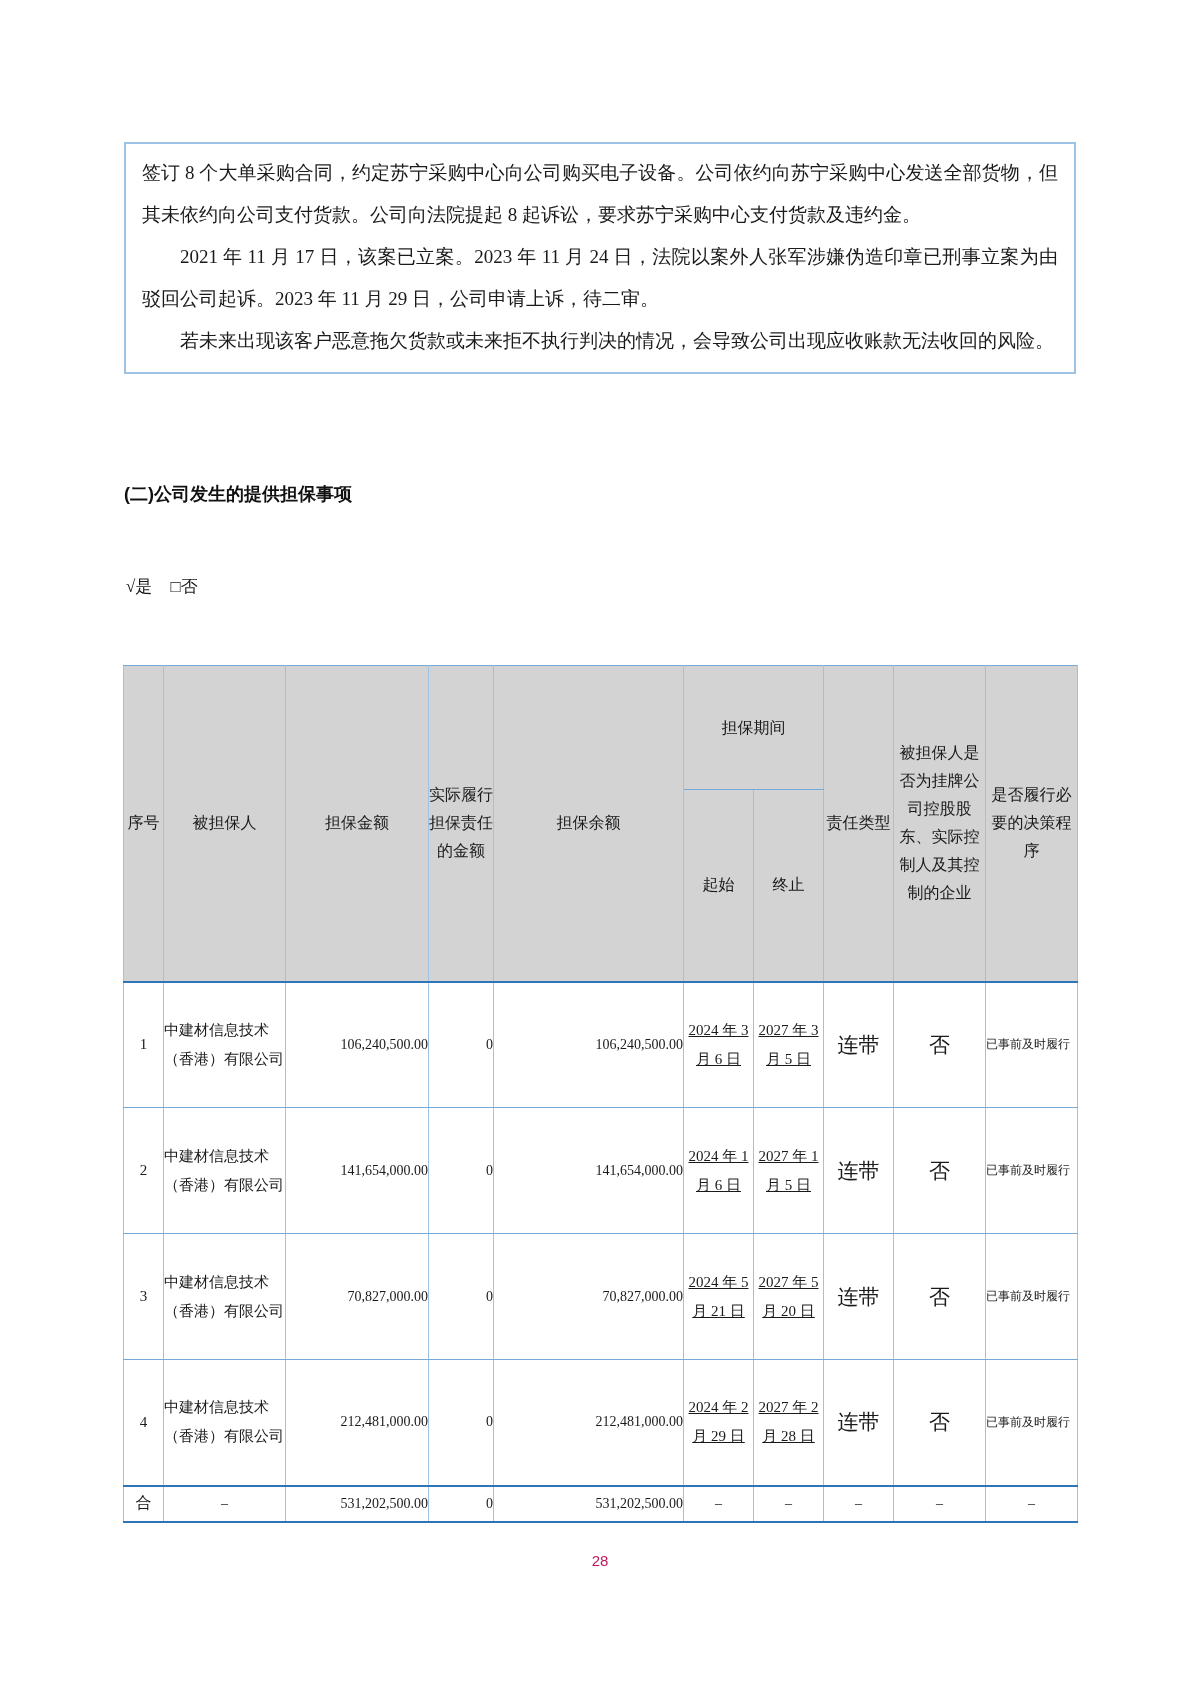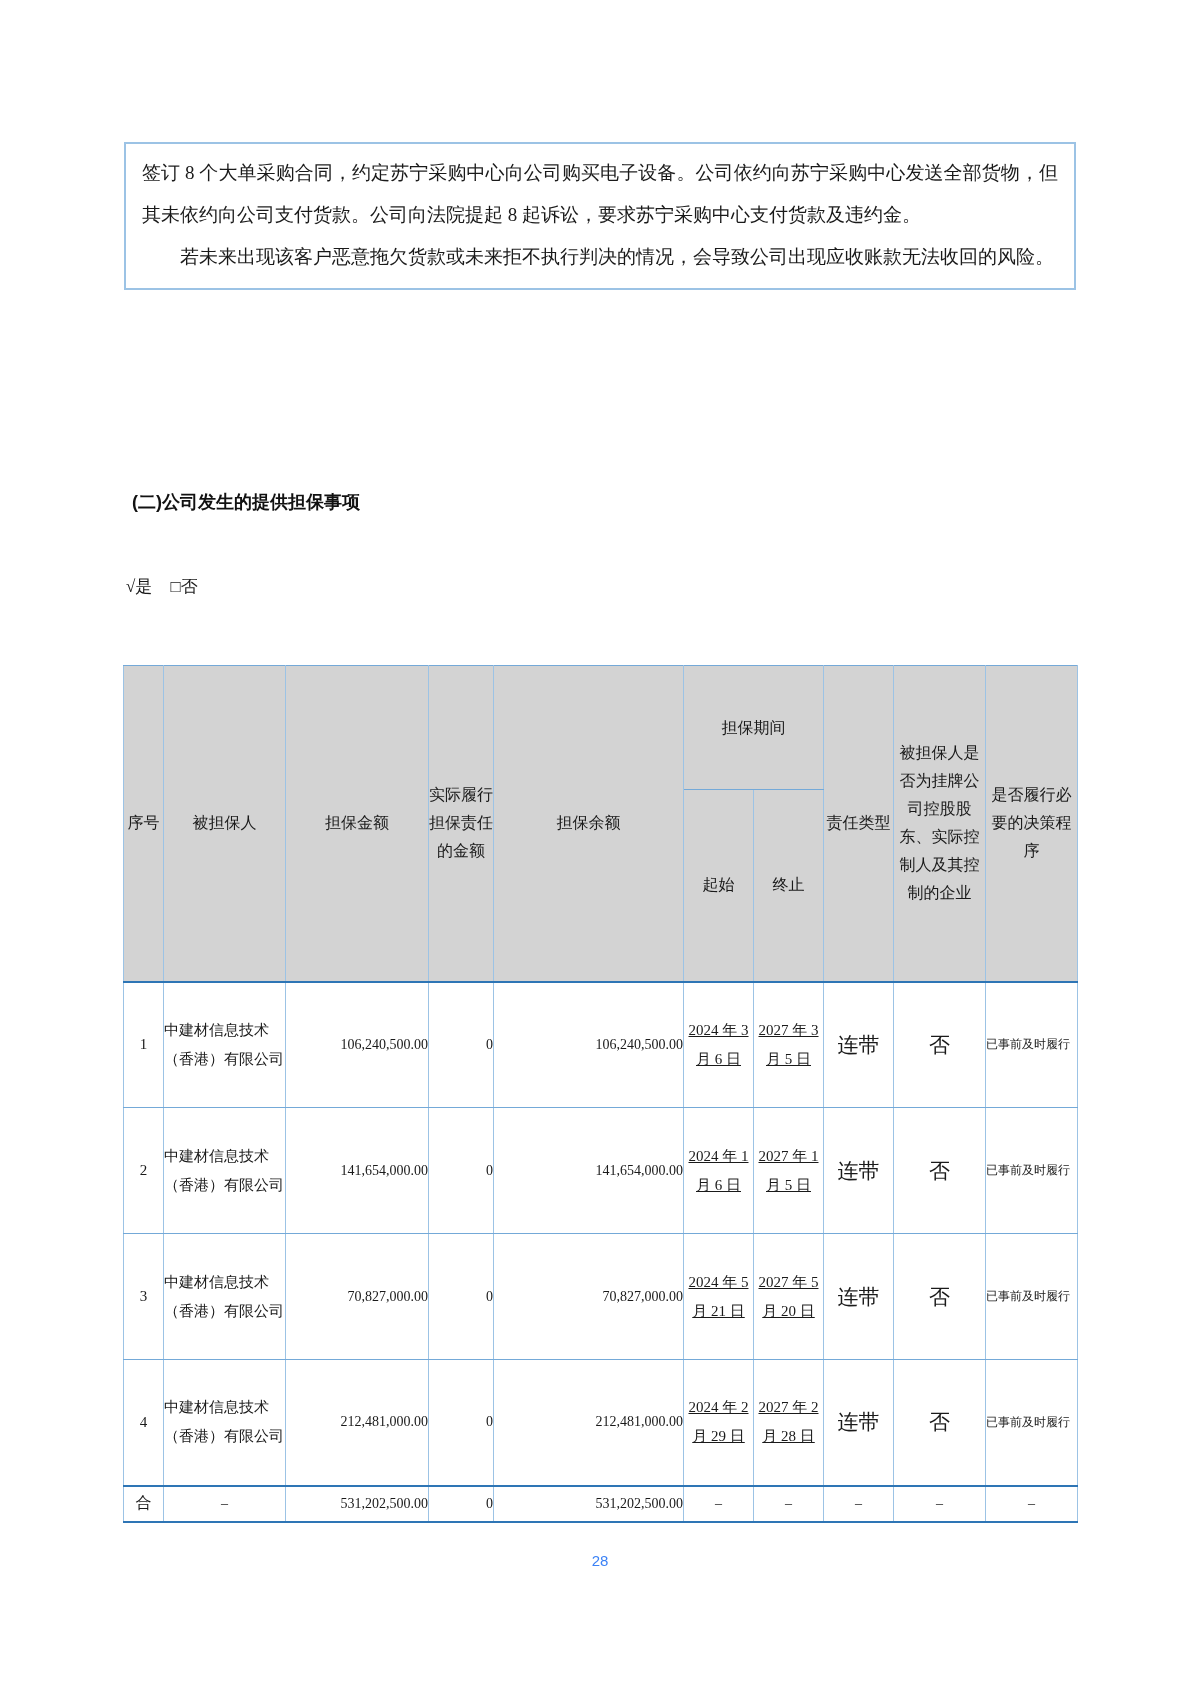--- a/index.html
+++ b/index.html
@@ -15,21 +15,21 @@
     position:absolute;top:142px;left:124px;width:952px;
     box-sizing:border-box;
     border:2px solid #9cc3e5;
     padding:8px 16px 10px 16px;
     font-size:19px;line-height:42px;
     text-align:justify;
   }
   .intro-box p{margin:0;}
   .intro-box p.indent{text-indent:2em;}
   .section-heading{
-    position:absolute;top:482px;left:124px;margin:8px;
+    position:absolute;top:482px;left:124px;margin:0;
     font-family:"Liberation Sans","DejaVu Sans",sans-serif;
     font-size:18px;font-weight:bold;color:#111;
   }
   .sub-heading{
     position:absolute;top:540px;left:124px;margin:0;
     font-family:"Liberation Sans","DejaVu Sans",sans-serif;
     font-size:17px;font-weight:bold;color:#111;
   }
   .check-line{
     position:absolute;top:575px;left:126px;
@@ -82,30 +82,31 @@
   tr.total-row td{
     border-top:2px solid #2e75b5;
     border-bottom:2px solid #2e75b5;
     font-size:14px;
   }
   tr.total-row td.td-seq{font-size:16px;}
   .page-number{
     position:absolute;top:1552px;left:0;width:1200px;
     text-align:center;
     font-family:"Liberation Sans","DejaVu Sans",sans-serif;
-    font-size:15px;color:#3b82f6;
+    font-size:15px;color:#be185d;
   }
 </style>
 </head>
 <body>
 
 <div class="page">
 
   <div class="intro-box">
     <p>签订 8 个大单采购合同，约定苏宁采购中心向公司购买电子设备。公司依约向苏宁采购中心发送全部货物，但其未依约向公司支付货款。公司向法院提起 8 起诉讼，要求苏宁采购中心支付货款及违约金。</p>
+    <p class="indent">2021 年 11 月 17 日，该案已立案。2023 年 11 月 24 日，法院以案外人张军涉嫌伪造印章已刑事立案为由驳回公司起诉。2023 年 11 月 29 日，公司申请上诉，待二审。</p>
     <p class="indent">若未来出现该客户恶意拖欠货款或未来拒不执行判决的情况，会导致公司出现应收账款无法收回的风险。</p>
   </div>
 
   <h2 class="section-heading">(二)公司发生的提供担保事项</h2>
 
 
   <div class="check-line">
     <span class="opt">√是</span>
     <span class="opt">□否</span>
   </div>

